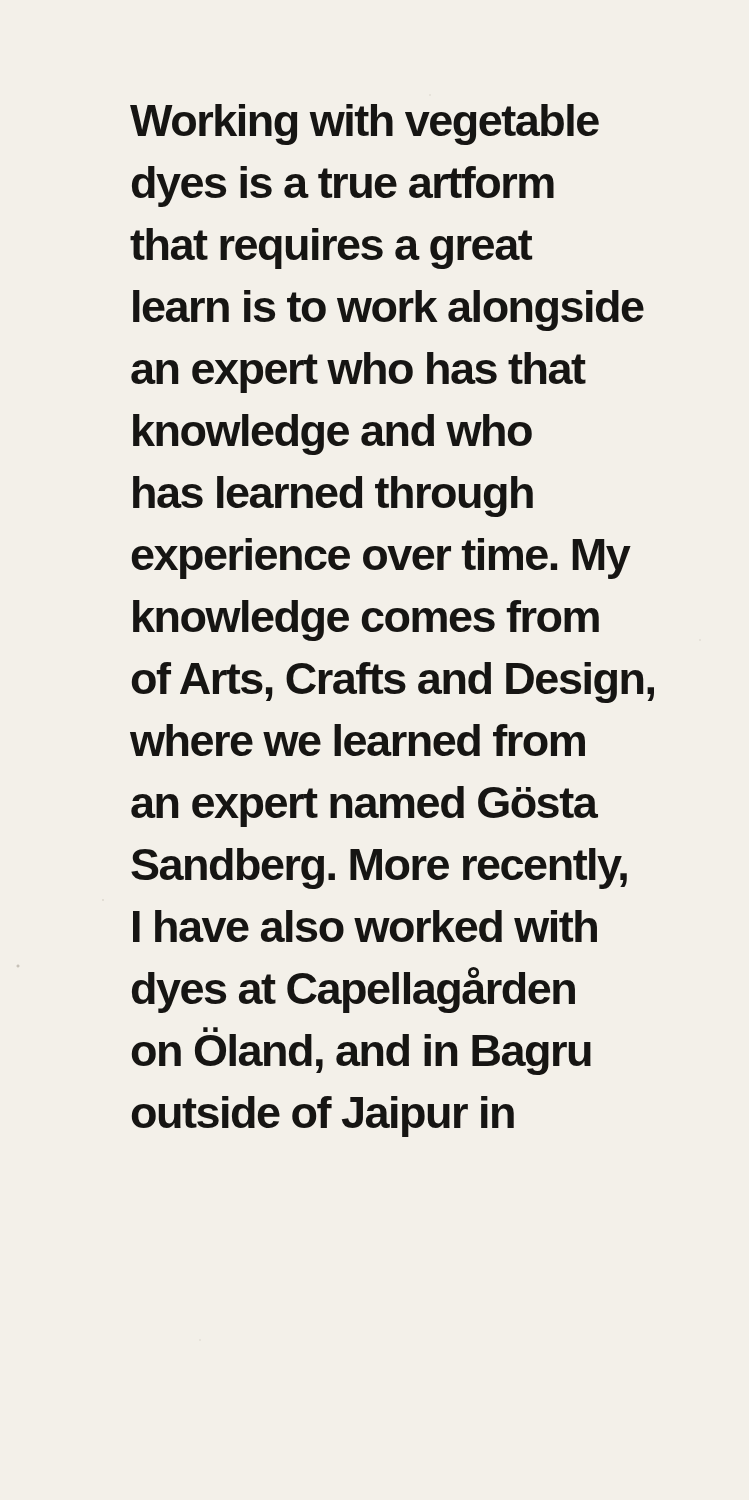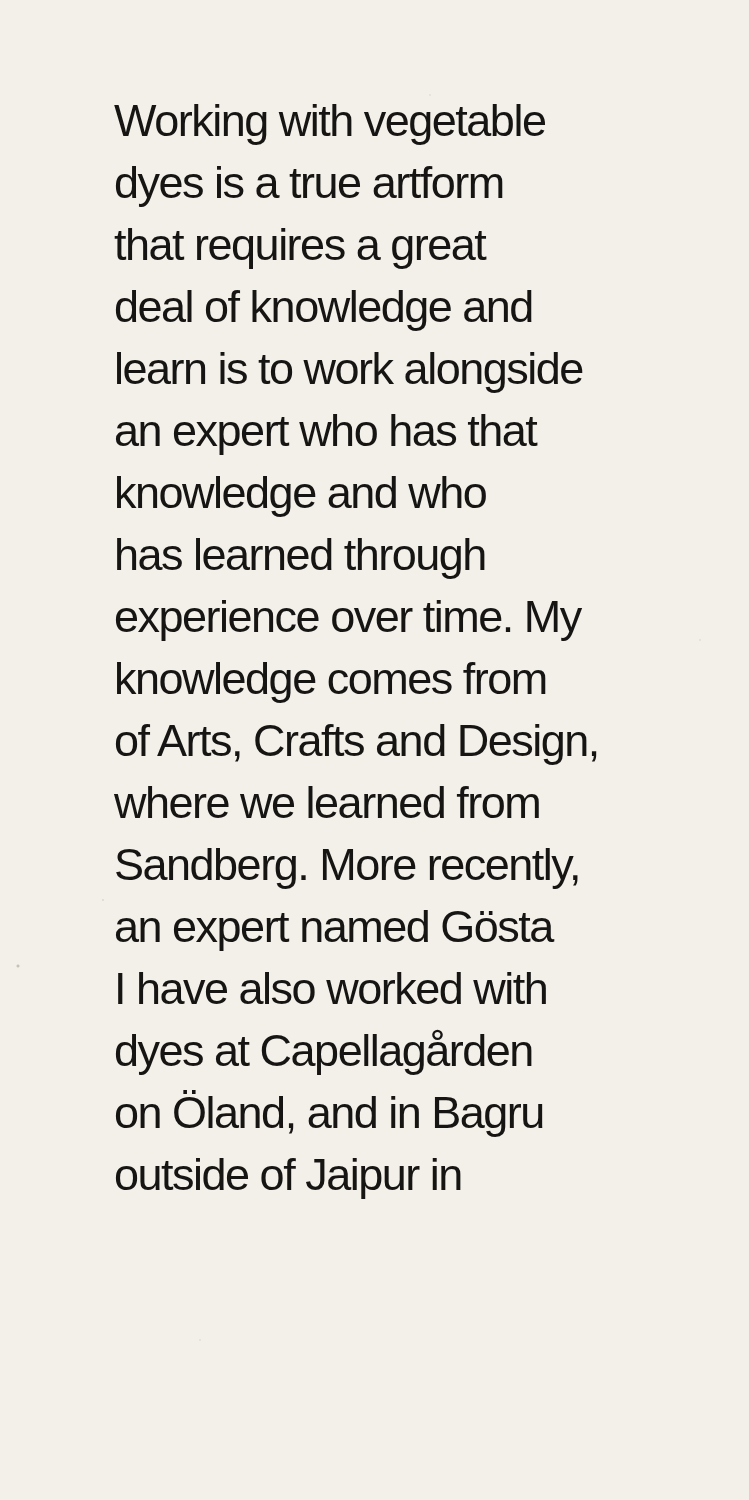--- a/index.html
+++ b/index.html
@@ -21,50 +21,49 @@
     background-image:
       radial-gradient(circle 3px at 18px 966px, rgba(110,100,85,0.50), rgba(110,100,85,0) 70%),
       radial-gradient(circle 2px at 103px 900px, rgba(130,120,100,0.30), rgba(130,120,100,0) 70%),
       radial-gradient(circle 2px at 430px 95px,  rgba(130,120,100,0.22), rgba(130,120,100,0) 70%),
       radial-gradient(circle 2px at 700px 640px, rgba(130,120,100,0.22), rgba(130,120,100,0) 70%),
       radial-gradient(circle 2px at 200px 1340px,rgba(130,120,100,0.20), rgba(130,120,100,0) 70%),
       radial-gradient(circle 1px at 560px 1180px,rgba(130,120,100,0.25), rgba(130,120,100,0) 70%);
   }
   .text-block {
     position: absolute;
-    left: 114px;
+    left: 130px;
     top: 90px;
     width: 520px;
     color: #161513;
     font-size: 45px;
-    font-weight: 400;
+    font-weight: 700;
     letter-spacing: -1.5px;
     line-height: 62px;
   }
   .text-line {
     white-space: nowrap;
   }
 </style>
 </head>
 <body>
 
 <div class="page">
   <div class="text-block">
     <div class="text-line">Working with vegetable</div>
     <div class="text-line">dyes is a true artform</div>
     <div class="text-line">that requires a great</div>
-    <div class="text-line">deal of knowledge and</div>
     <div class="text-line">learn is to work alongside</div>
     <div class="text-line">an expert who has that</div>
     <div class="text-line">knowledge and who</div>
     <div class="text-line">has learned through</div>
     <div class="text-line">experience over time. My</div>
     <div class="text-line">knowledge comes from</div>
     <div class="text-line">of Arts, Crafts and Design,</div>
     <div class="text-line">where we learned from</div>
+    <div class="text-line">an expert named Gösta</div>
     <div class="text-line">Sandberg. More recently,</div>
-    <div class="text-line">an expert named Gösta</div>
     <div class="text-line">I have also worked with</div>
     <div class="text-line">dyes at Capellagården</div>
     <div class="text-line">on Öland, and in Bagru</div>
     <div class="text-line">outside of Jaipur in</div>
   </div>
 </div>
 
 </body></html>

